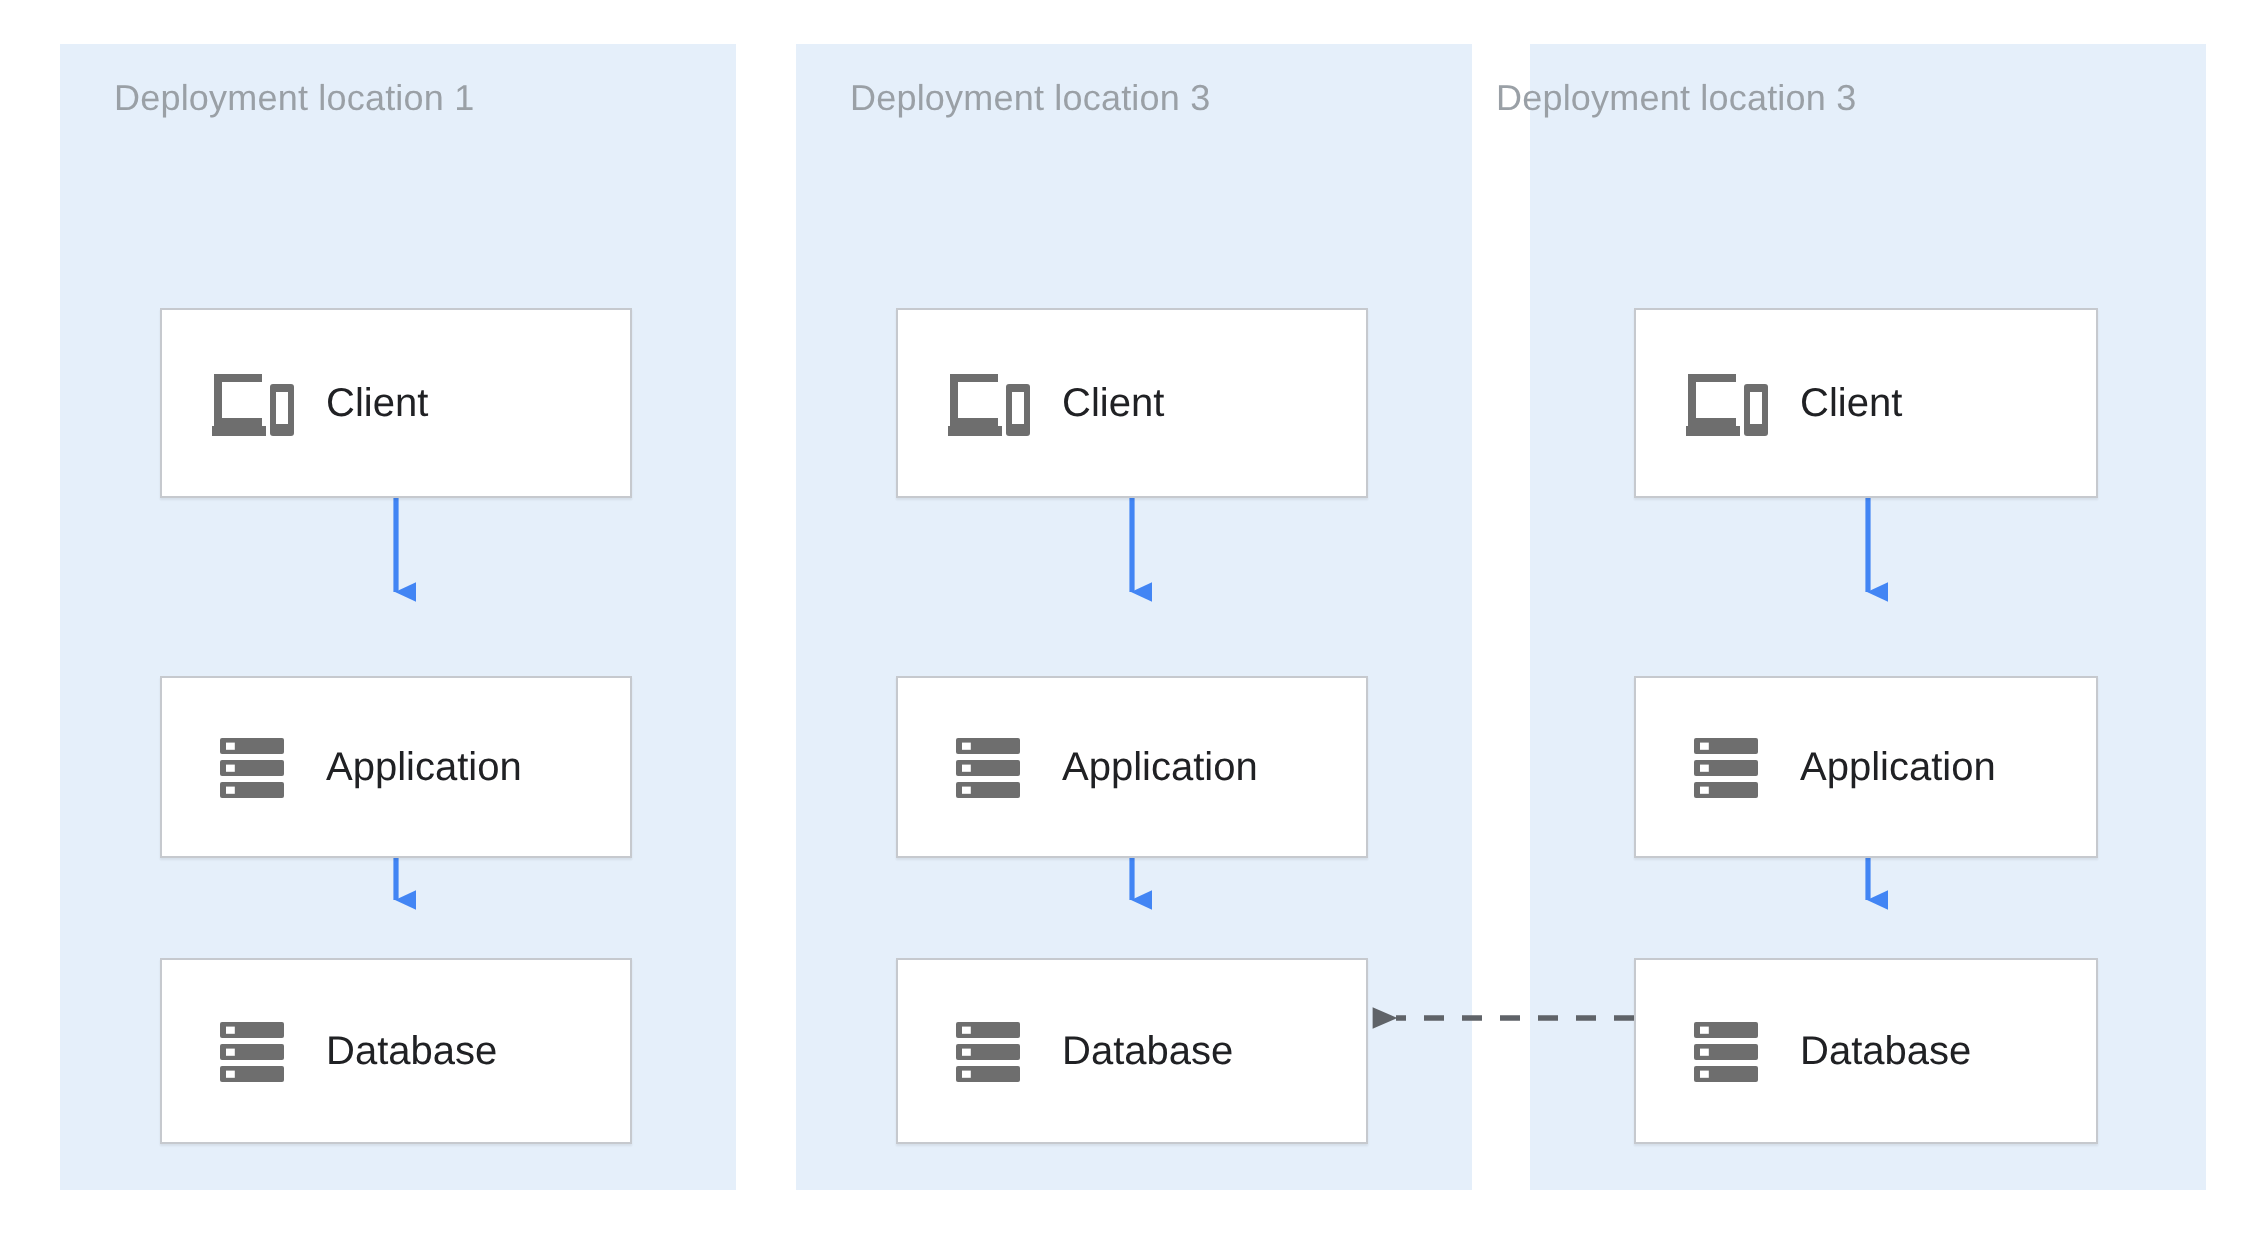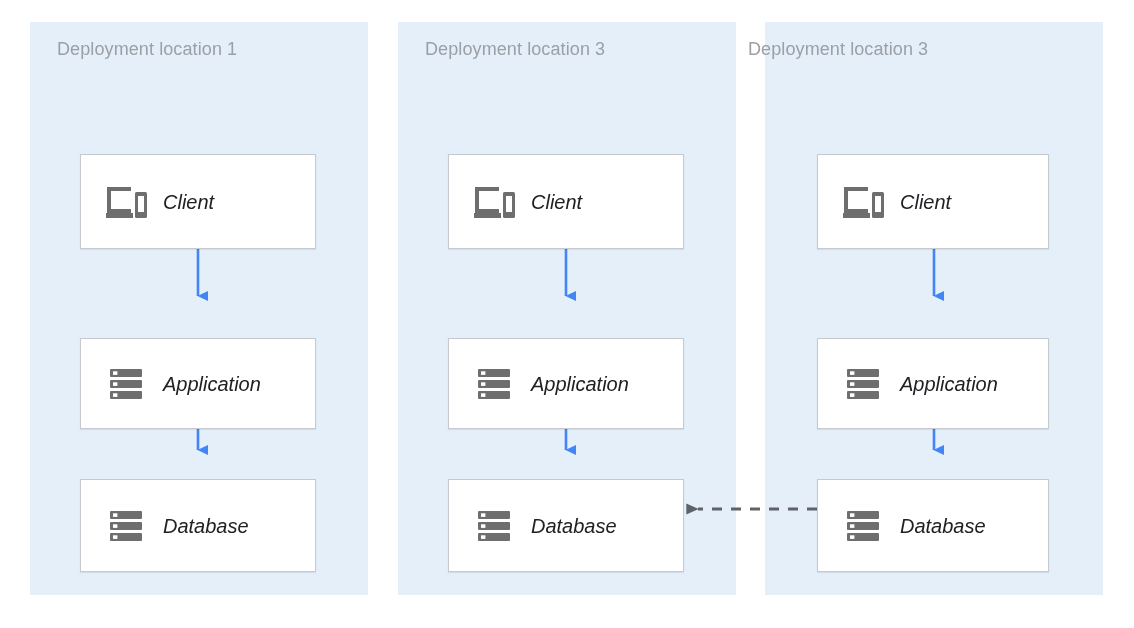--- a/index.html
+++ b/index.html
@@ -63,21 +63,20 @@
     display: flex;
     align-items: center;
     justify-content: center;
   }
   .node .node-label {
     font-size: 20px;
     line-height: 24px;
     color: #202124;
     margin-left: 14px;
     white-space: nowrap;
-    font-style: italic;
   }
 
   
   .col-1 { left: 80px;  width: 236px; }
   .col-2 { left: 448px; width: 236px; }
   .col-3 { left: 817px; width: 232px; }
 
   .row-client { top: 154px;  height: 95px; }
   .row-app    { top: 310px;  height: 91px; margin-top: 28px; }
   .row-db     { top: 479px;  height: 93px; }

